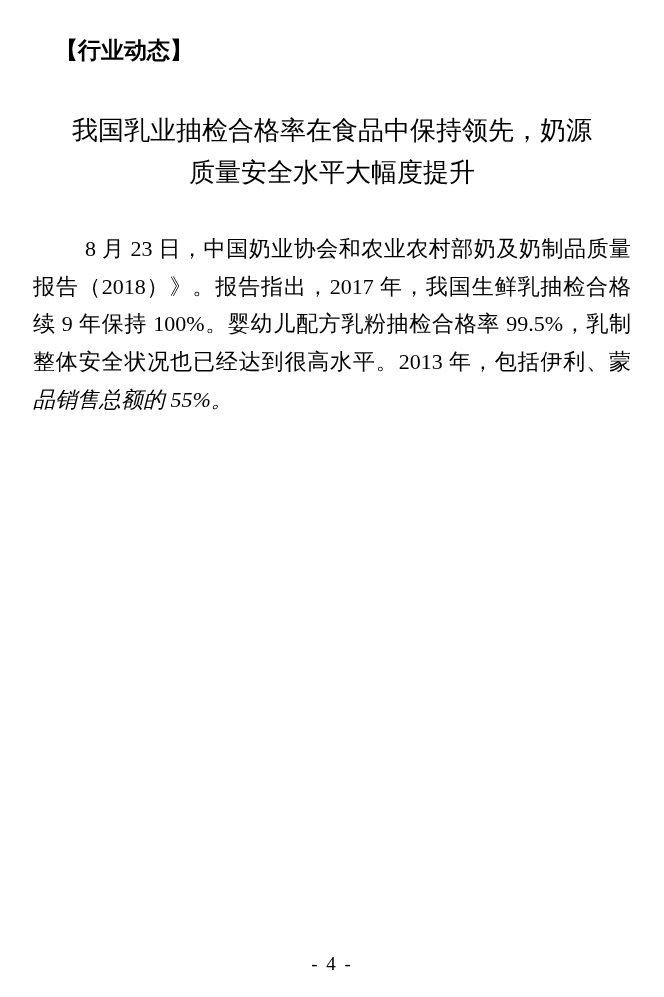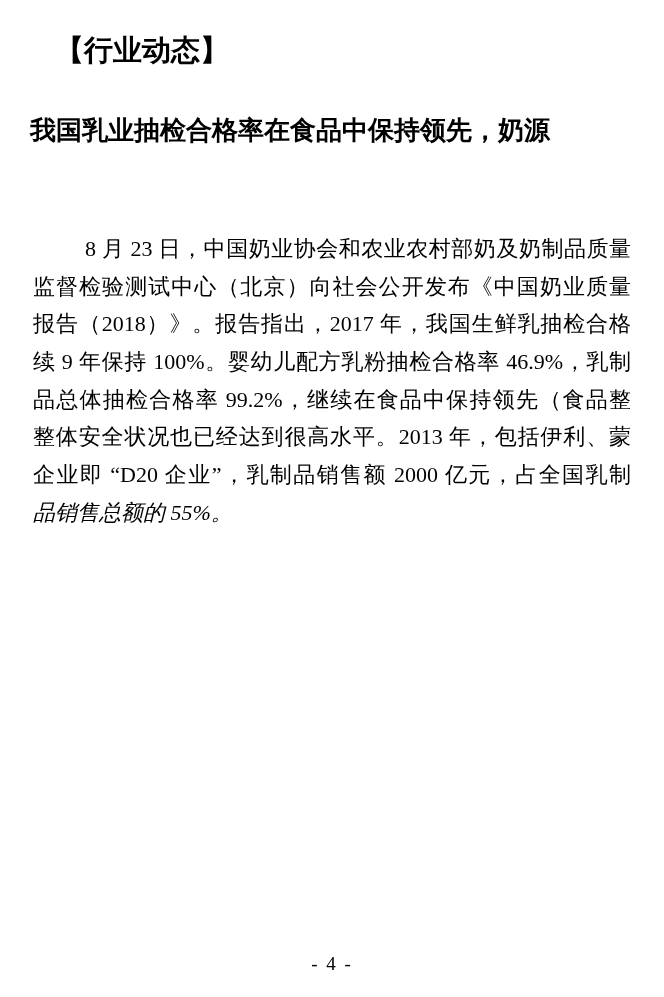--- a/index.html
+++ b/index.html
@@ -16,31 +16,31 @@
     color: #000000;
     font-family: "Liberation Serif", serif;
     overflow: hidden;
   }
   .section-header {
     position: absolute;
     left: 55px;
     top: 36px;
     font-family: "Liberation Sans", sans-serif;
     font-weight: bold;
-    font-size: 29px;
+    font-size: 23px;
     line-height: 28px;
     white-space: nowrap;
   }
   .article-title {
     position: absolute;
     left: 30px;
     right: 30px;
     top: 110px;
-    text-align: left;
-    font-weight: bold;
+    text-align: center;
+    font-weight: normal;
     font-size: 26px;
     line-height: 42px;
   }
   .article-title .title-line {
     white-space: nowrap;
   }
   .article-body {
     position: absolute;
     left: 33px;
     right: 33px;
@@ -76,28 +76,26 @@
 </style>
 </head>
 <body>
 
 <div class="page">
 
   <div class="section-header">【行业动态】</div>
 
   <div class="article-title">
     <div class="title-line">我国乳业抽检合格率在食品中保持领先，奶源</div>
+    <div class="title-line">质量安全水平大幅度提升</div>
   </div>
 
   <div class="article-body">
     <div class="body-line first">8 月 23 日，中国奶业协会和农业农村部奶及奶制品质量</div>
-    <div class="body-line">监督检验测试中心（北京）向社会公开发布《中国奶业质量</div>
     <div class="body-line">报告（2018）》。报告指出，2017 年，我国生鲜乳抽检合格率</div>
-    <div class="body-line">续 9 年保持 100%。婴幼儿配方乳粉抽检合格率 46.9%，乳制</div>
-    <div class="body-line">品总体抽检合格率 99.2%，继续在食品中保持领先（食品整</div>
+    <div class="body-line">续 9 年保持 100%。婴幼儿配方乳粉抽检合格率 99.5%，乳制</div>
     <div class="body-line">整体安全状况也已经达到很高水平。2013 年，包括伊利、蒙</div>
-    <div class="body-line">企业即 “D20 企业”，乳制品销售额 2000 亿元，占全国乳制</div>
     <div class="body-line last">品销售总额的 55%。</div>
   </div>
 
   <div class="page-footer">- 4 -</div>
 
 </div>
 
 </body></html>

